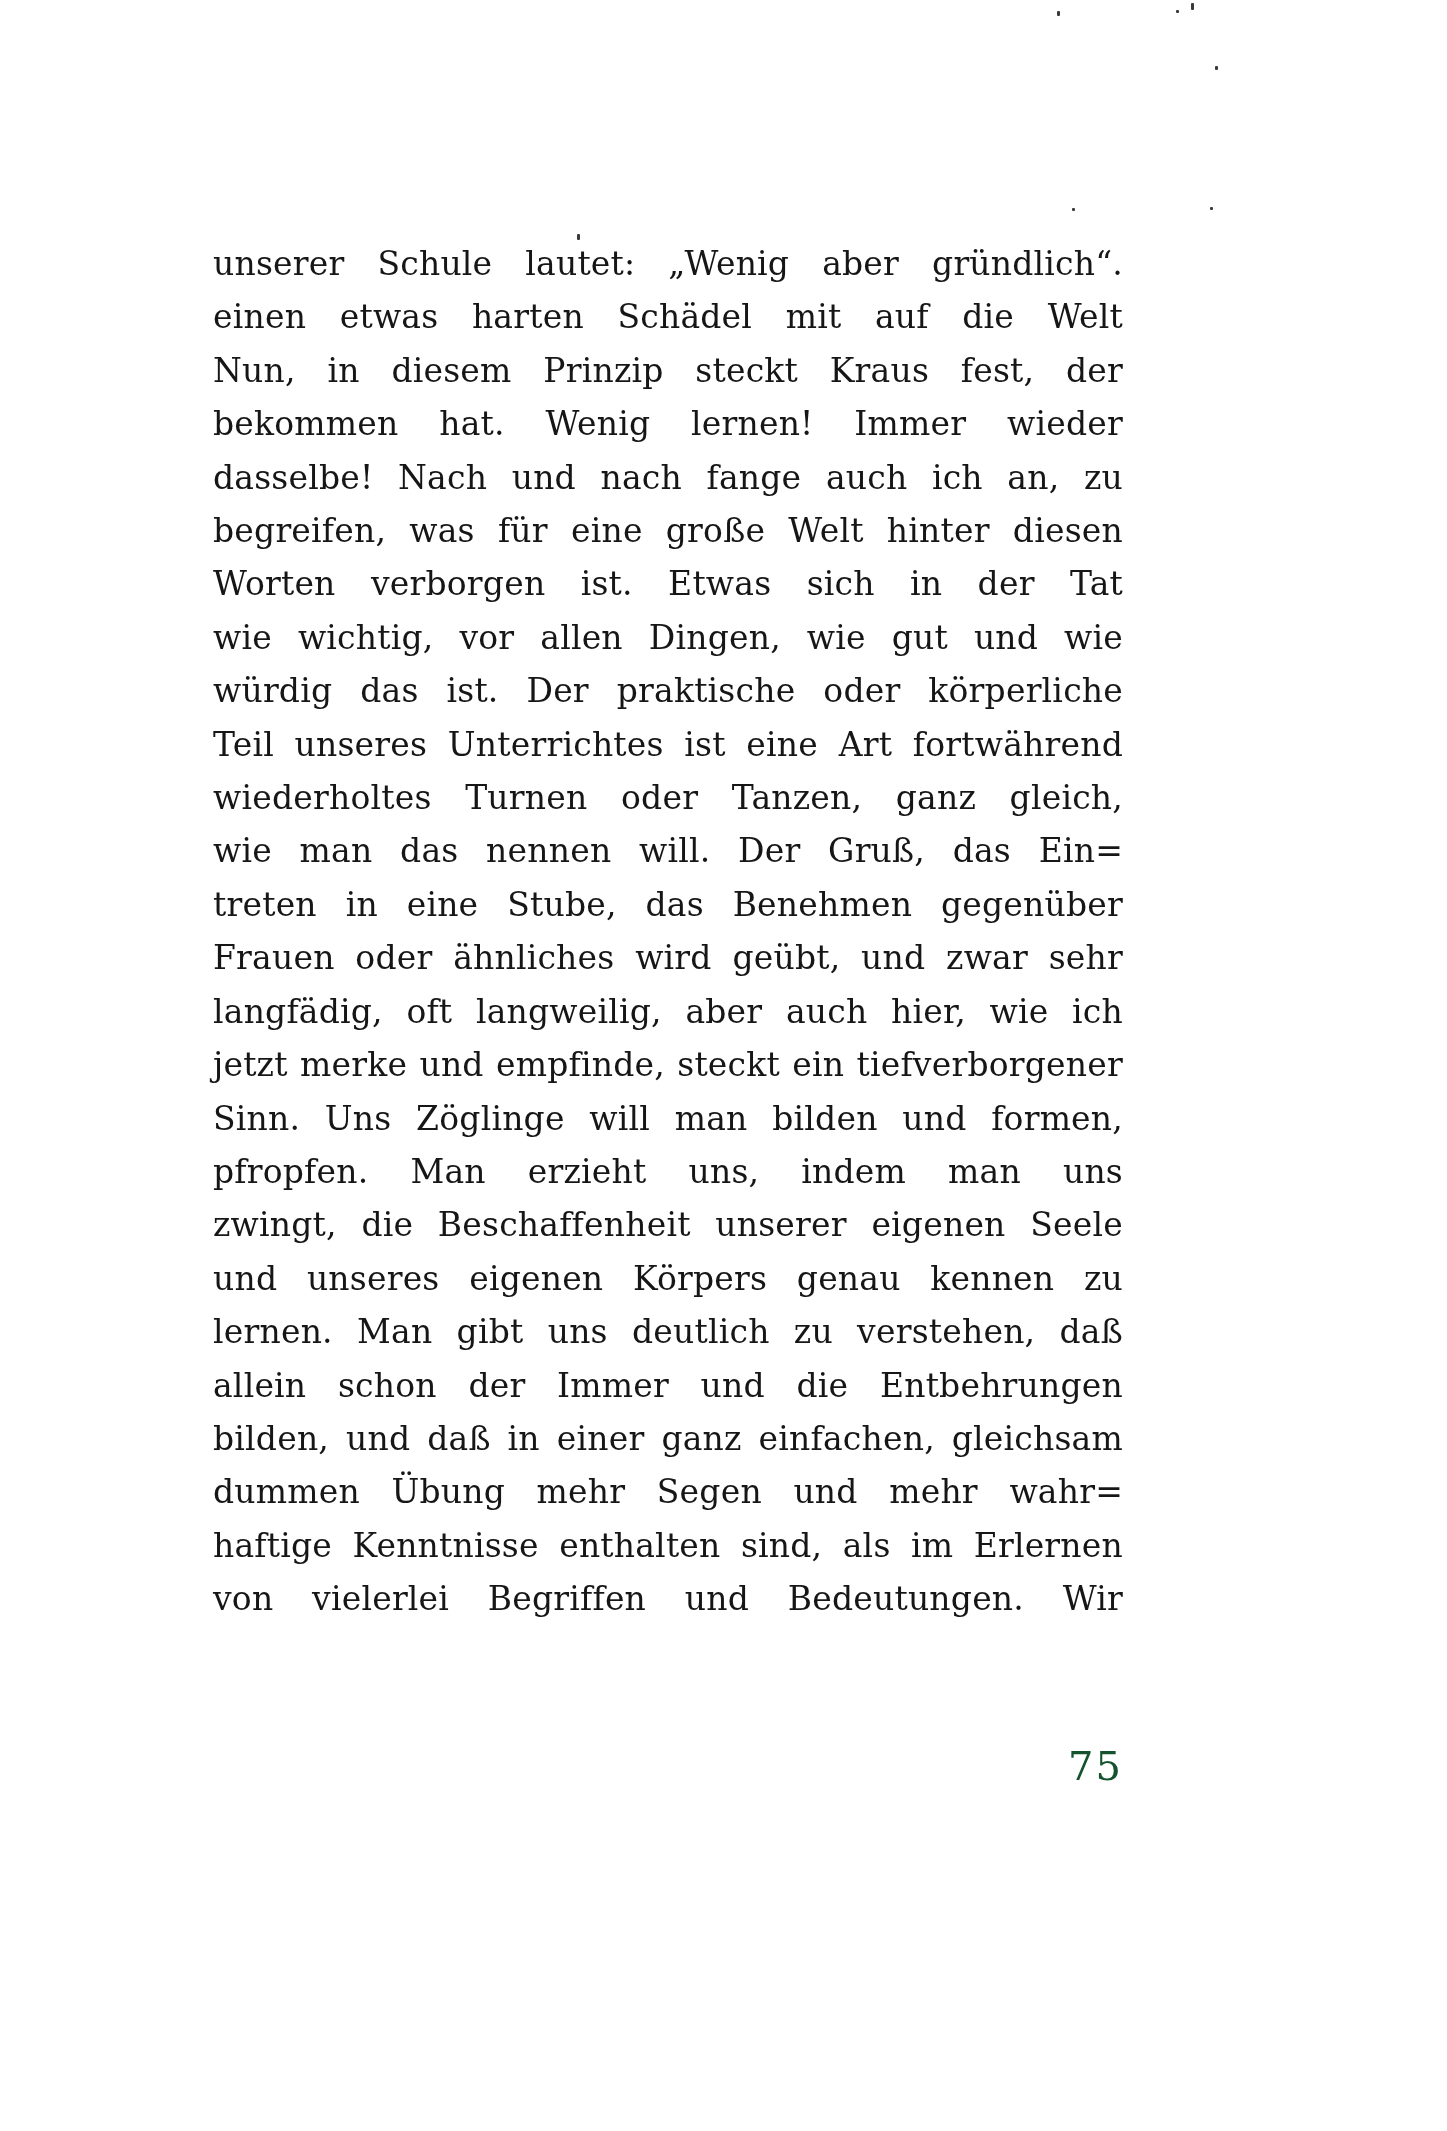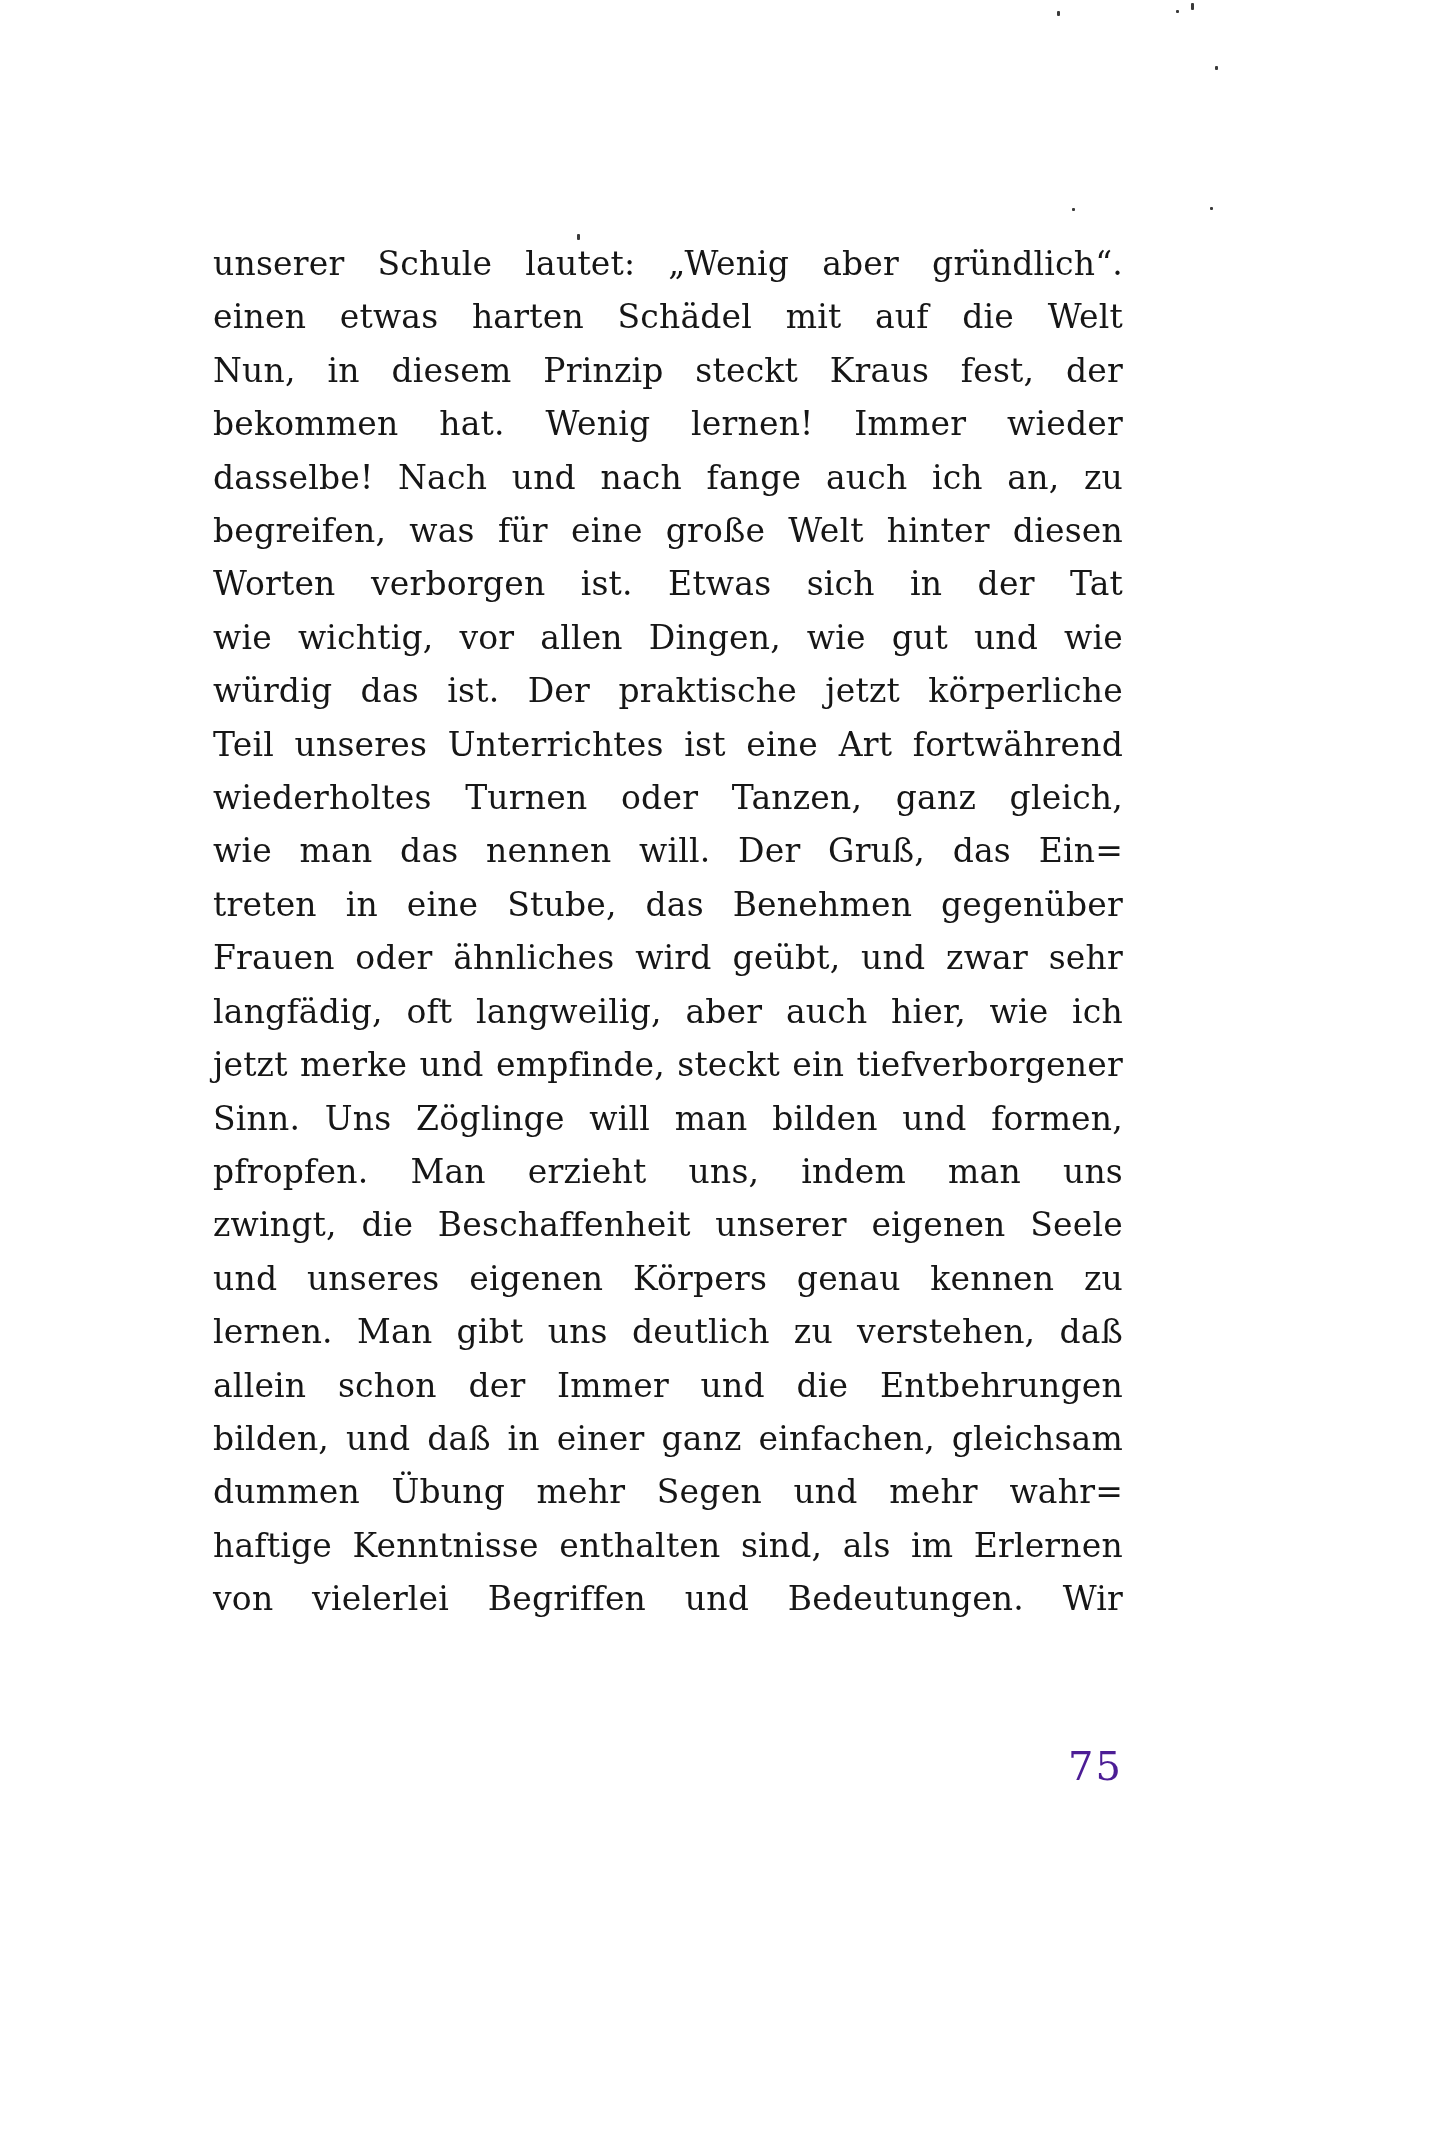--- a/index.html
+++ b/index.html
@@ -35,21 +35,21 @@
   }
   .pagenum {
     position: absolute;
     left: 213px;
     top: 1744px;
     width: 910px;
     text-align: right;
     font-size: 40px;
     line-height: 44px;
     letter-spacing: 2px;
-    color: #4c1d95;
+    color: #14532d;
   }
   .speck {
     position: absolute;
     background: #3a3a3a;
     border-radius: 1px;
   }
   .s1 { left: 1057px; top: 11px;  width: 3px; height: 5px; }
   .s2 { left: 1176px; top: 10px;  width: 3px; height: 3px; }
   .s3 { left: 1191px; top: 3px;   width: 3px; height: 7px; }
   .s4 { left: 1215px; top: 66px;  width: 3px; height: 4px; }
@@ -64,21 +64,21 @@
 
   <div class="textblock">
     <div class="line">unserer Schule lautet: „Wenig aber gründlich“.</div>
     <div class="line">einen etwas harten Schädel mit auf die Welt</div>
     <div class="line">Nun, in diesem Prinzip steckt Kraus fest, der</div>
     <div class="line">bekommen hat. Wenig lernen! Immer wieder</div>
     <div class="line">dasselbe! Nach und nach fange auch ich an, zu</div>
     <div class="line">begreifen, was für eine große Welt hinter diesen</div>
     <div class="line">Worten verborgen ist. Etwas sich in der Tat</div>
     <div class="line">wie wichtig, vor allen Dingen, wie gut und wie</div>
-    <div class="line">würdig das ist. Der praktische jetzt körperliche</div>
+    <div class="line">würdig das ist. Der praktische oder körperliche</div>
     <div class="line">Teil unseres Unterrichtes ist eine Art fortwährend</div>
     <div class="line">wiederholtes Turnen oder Tanzen, ganz gleich,</div>
     <div class="line">wie man das nennen will. Der Gruß, das Ein=</div>
     <div class="line">treten in eine Stube, das Benehmen gegenüber</div>
     <div class="line">Frauen oder ähnliches wird geübt, und zwar sehr</div>
     <div class="line">langfädig, oft langweilig, aber auch hier, wie ich</div>
     <div class="line">jetzt merke und empfinde, steckt ein tiefverborgener</div>
     <div class="line">Sinn. Uns Zöglinge will man bilden und formen,</div>
     <div class="line">pfropfen. Man erzieht uns, indem man uns</div>
     <div class="line">zwingt, die Beschaffenheit unserer eigenen Seele</div>

